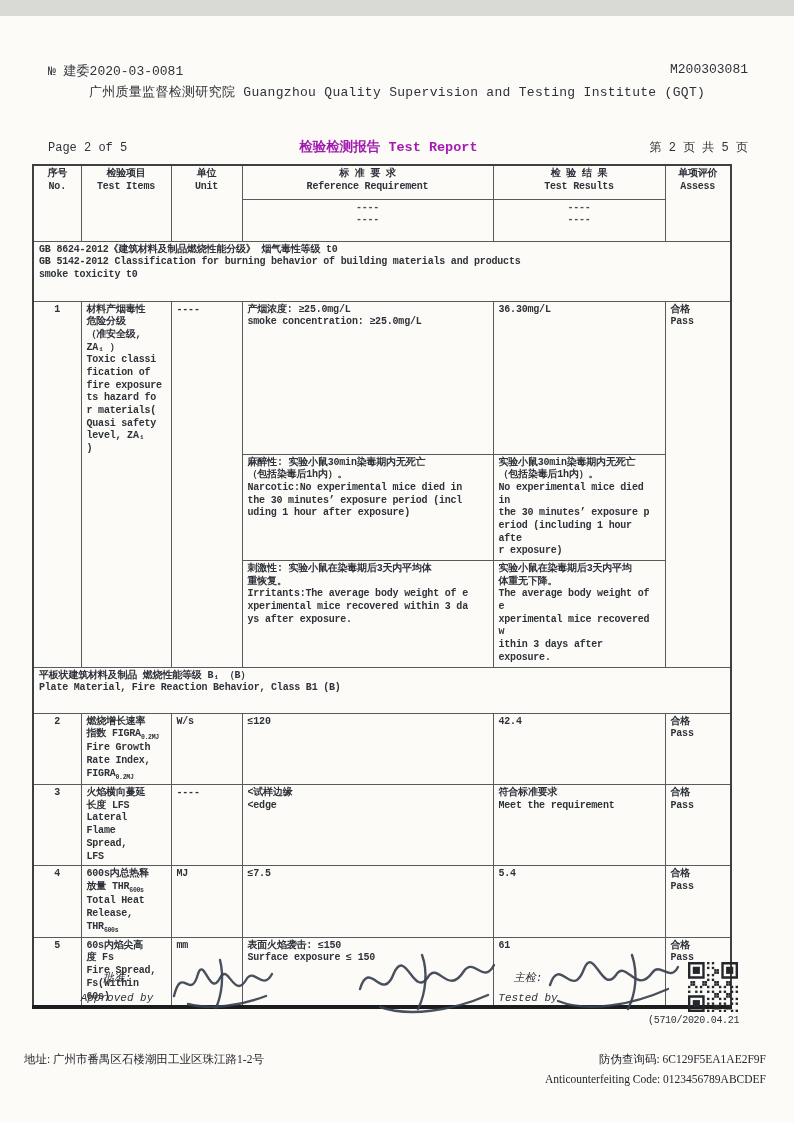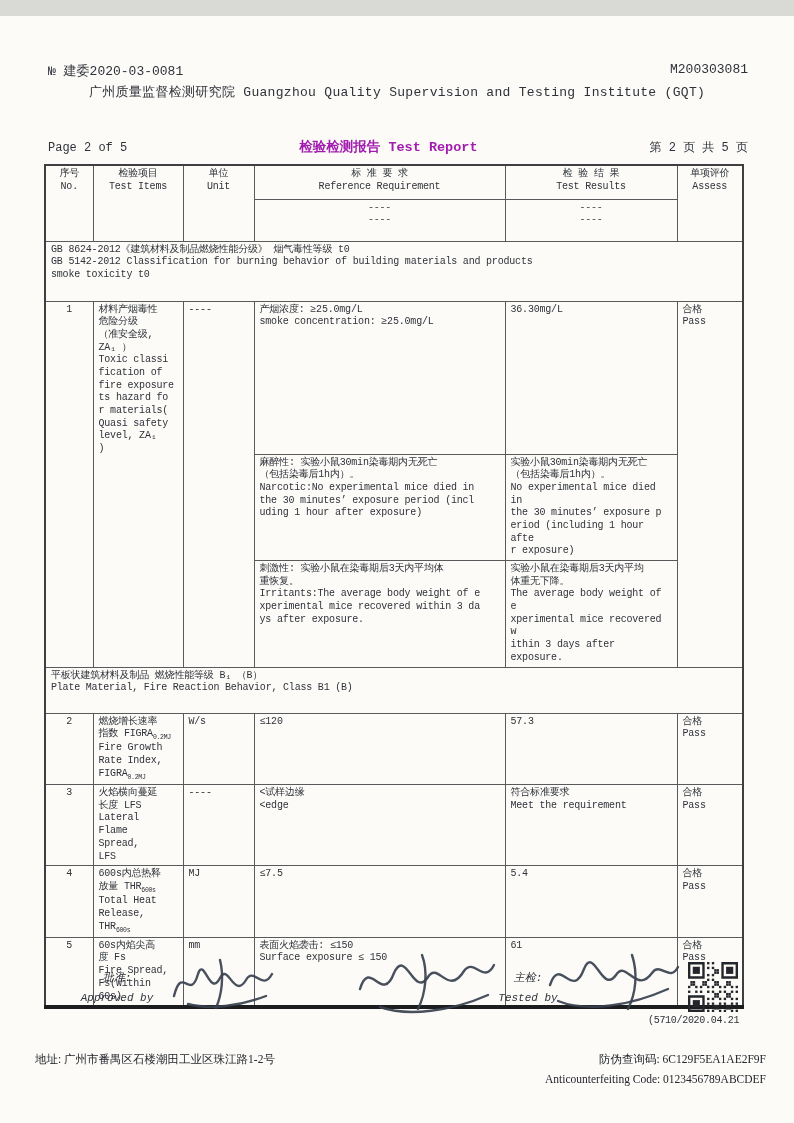--- a/index.html
+++ b/index.html
@@ -10,22 +10,22 @@
   
   .hdr-row1{position:absolute;top:46px;left:48px;right:46px;display:flex;
             justify-content:space-between;font-size:13px;}
   .hdr-row2{position:absolute;top:67px;left:0;right:0;text-align:center;font-size:13px;letter-spacing:.3px;}
 
   .page-row{position:absolute;top:122px;left:48px;right:46px;display:flex;
             justify-content:space-between;align-items:baseline;font-size:12px;}
   .page-row .title{font-weight:bold;font-size:13.5px;color:#a21caf;}
 
   
-  table.report{position:absolute;top:148px;left:44px;width:698px;border-collapse:collapse;
-               table-layout:fixed;border:2px solid #3d3f41;border-bottom:4px solid #1c1d1f;}
+  table.report{position:absolute;top:148px;left:32px;width:698px;border-collapse:collapse;
+               table-layout:fixed;border:2px solid #3d3f41;border-bottom:4px solid #1c1d1f;font-weight:bold;}
   table.report td{border:1px solid #585a5c;vertical-align:top;padding:2px 5px;
                   font-size:10px;line-height:1.27;letter-spacing:-.2px;overflow:hidden;}
   td.hd{ text-align:center;vertical-align:middle;font-size:10.5px;line-height:1.5;}
   td.dash{text-align:center;vertical-align:middle;color:#4a4d52;}
   td.section-cell{font-size:11.5px;line-height:1.35;vertical-align:middle;padding:4px 8px;letter-spacing:0;}
   td.num{text-align:center;}
   tr.trh1{height:34px} tr.trh2{height:42px}
   tr.sec1{height:60px} tr.sec2{height:46px}
   tr.r1a{height:153px} tr.r1b{height:78px} tr.r1c{height:74px}
   tr.r2{height:65px} tr.r3{height:75px} tr.r4{height:67px} tr.r5{height:68px}
@@ -34,21 +34,21 @@
   
   .sig-label{position:absolute;text-align:center;font-size:11px;line-height:1.8;white-space:pre-line;font-style:italic;}
   .sig{position:absolute;}
   .sig svg{display:block;}
   .sig path{fill:none;stroke:#39414f;stroke-width:2.4;stroke-linecap:round;opacity:.92;}
   .qr{position:absolute;left:688px;top:946px;width:50px;height:50px;}
   .qr svg{width:50px;height:50px;display:block;}
   .qr-caption{position:absolute;left:648px;top:999px;width:110px;font-size:10px;letter-spacing:-.3px;}
 
   
-  .footer{position:absolute;top:1034px;left:35px;right:28px;display:flex;justify-content:space-between;
+  .footer{position:absolute;top:1034px;left:24px;right:28px;display:flex;justify-content:space-between;
           font-family:"Liberation Serif","DejaVu Serif",serif;font-size:11.5px;line-height:1.7;color:#23262c;}
   .footer .right{text-align:right;}
 </style>
 </head>
 <body>
 
 <div class="page">
 
   <div class="hdr-row1">
     <span>№ 建委2020-03-0081</span>
@@ -153,21 +153,21 @@
 
       <tr class="r2">
         <td class="num">2</td>
         <td class="pre">燃烧增长速率
 指数 FIGRA<sub>0.2MJ</sub>
 Fire Growth
 Rate Index,
 FIGRA<sub>0.2MJ</sub></td>
         <td class="pre">W/s</td>
         <td class="pre">≤120</td>
-        <td class="pre">57.3</td>
+        <td class="pre">42.4</td>
         <td class="pre">合格
 Pass</td>
       </tr>
       <tr class="r3">
         <td class="num">3</td>
         <td class="pre">火焰横向蔓延
 长度 LFS
 Lateral
 Flame
 Spread,

